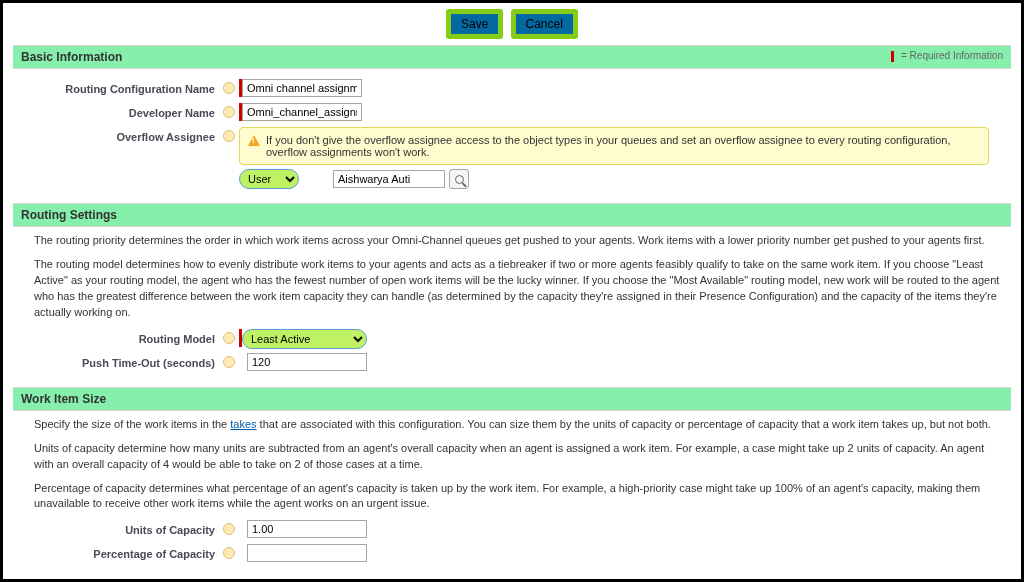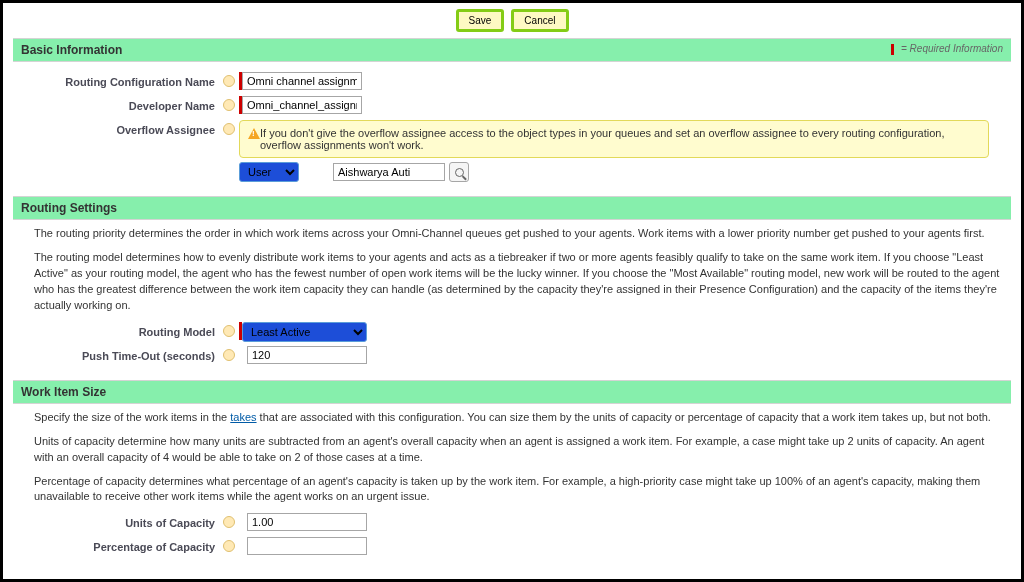--- a/index.html
+++ b/index.html
@@ -1,34 +1,34 @@
 <!DOCTYPE html>
 <html><head>
 <meta charset="utf-8">
 <style>
   * { box-sizing: border-box; margin: 0; padding: 0; }
   html, body { width: 1024px; height: 582px; font-family: Arial, Helvetica, sans-serif; font-size: 11px; color: #333; background: #fff; }
   .outer { border: 3px solid #000; width: 1024px; height: 582px; padding: 6px 10px 10px 10px; overflow: hidden; }
   .btn-row { text-align: center; margin-bottom: 6px; }
-  .btn { display: inline-block; background: #fef9c3; border: 3px solid #84cc16; border-radius: 3px; padding: 3px 10px; font-size: 10px; cursor: pointer; margin: 0 2px; }
+  .btn { display: inline-block; background: #0369a1; border: 5px solid #84cc16; border-radius: 3px; padding: 3px 10px; font-size: 12px; cursor: pointer; margin: 0 2px; }
   .section-hdr { background: #86efac; border-top: 1px solid #d4d4d4; border-bottom: 1px solid #d4d4d4; padding: 4px 8px; font-weight: bold; font-size: 12px; color: #333; position: relative; }
-  .req-legend { position: absolute; right: 8px; top: 4px; font-weight: normal; font-size: 10px; color: #666; font-style: italic; }
+  .req-legend { position: absolute; right: 8px; top: 4px; font-weight: normal; font-size: 10px; color: #666; }
   .req-bar-legend { display: inline-block; width: 3px; height: 11px; background: #c00; vertical-align: middle; margin-right: 4px; }
   .section-body { padding: 6px 8px 10px 8px; }
   .desc { font-size: 11px; color: #333; line-height: 1.45; margin-bottom: 8px; margin-left: 13px; }
   .form-row { display: flex; align-items: flex-start; margin: 4px 0; }
   .form-label { width: 200px; text-align: right; padding-right: 6px; color: #4a4a56; font-size: 11px; font-weight: bold; line-height: 20px; }
   .form-field { display: flex; align-items: flex-start; }
   .help-dot { display: inline-block; width: 12px; height: 12px; border-radius: 50%; background: #ffe9b5; border: 1px solid #e0c070; margin: 3px 4px 0 2px; flex-shrink: 0; }
   .req-bar { display: inline-block; width: 3px; height: 18px; background: #c00; margin-right: 0; flex-shrink: 0; }
   input.text { border: 1px solid #a6a6a6; height: 18px; padding: 1px 4px; font-size: 11px; width: 120px; }
-  select.sel { border: 1px solid #5b9dd9; background: #1d4ed8; height: 20px; font-size: 11px; border-radius: 3px; padding: 0 4px; }
+  select.sel { border: 1px solid #5b9dd9; background: #bef264; height: 20px; font-size: 11px; border-radius: 10px; padding: 0 4px; }
   select.sel.narrow { width: 60px; }
   select.sel.model { width: 125px; }
-  .warn-box { background: #fffccf; border: 1px solid #e2d95a; border-radius: 4px; padding: 6px 8px; font-size: 11px; color: #333; width: 750px; display: flex; align-items: flex-start; }
+  .warn-box { background: #fffccf; border: 1px solid #e2d95a; border-radius: 4px; padding: 6px 8px; font-size: 11px; color: #333; width: 750px; display: flex; align-items: flex-start; gap: 6px; }
   .warn-icon { width: 0; height: 0; border-left: 6px solid transparent; border-right: 6px solid transparent; border-bottom: 11px solid #f5a623; position: relative; flex-shrink: 0; margin-top: 1px; }
   .warn-icon::after { content: "!"; position: absolute; left: -2px; top: 1px; font-size: 8px; color: #fff; font-weight: bold; }
   .lookup-row { display: flex; align-items: center; gap: 4px; margin-top: 4px; }
   .lookup-btn { width: 20px; height: 20px; border: 1px solid #a6a6a6; border-radius: 3px; background: #f5f5f5; display: flex; align-items: center; justify-content: center; cursor: pointer; }
   .mag { width: 9px; height: 9px; border: 1.5px solid #666; border-radius: 50%; position: relative; }
   .mag::after { content: ""; position: absolute; width: 5px; height: 1.5px; background: #666; transform: rotate(45deg); bottom: -3px; right: -4px; }
   a.ulink { color: #015ba7; text-decoration: underline; cursor: pointer; }
   .spacer-ind { width: 8px; display: inline-block; flex-shrink: 0; }
 </style>
 </head>

